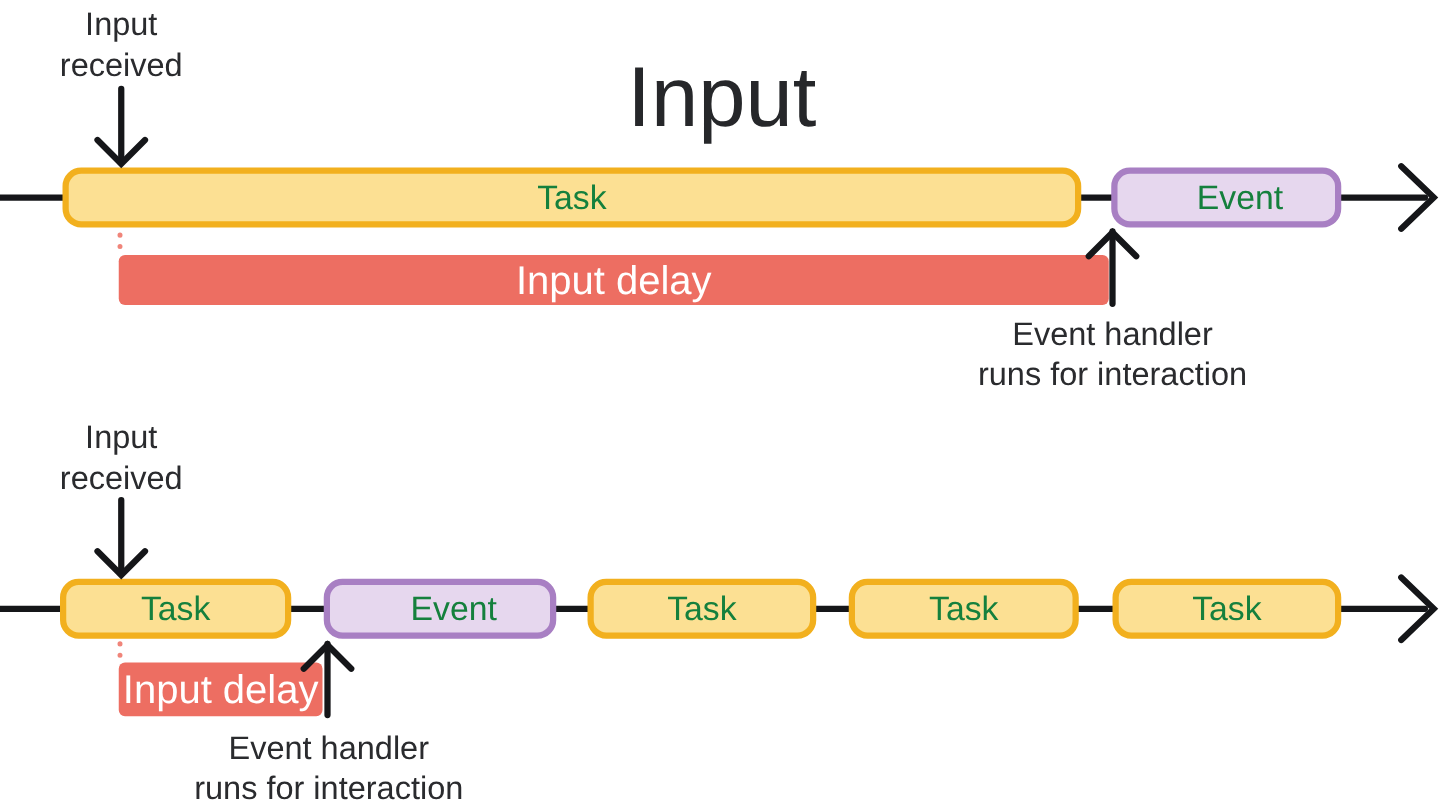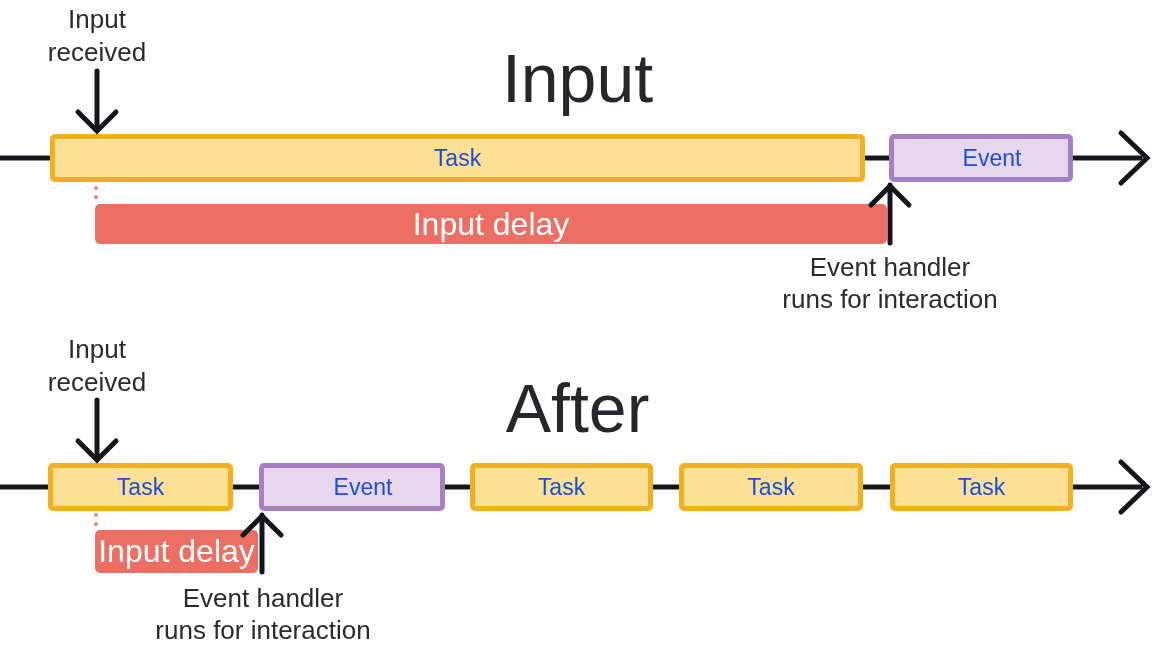--- a/index.html
+++ b/index.html
@@ -10,21 +10,21 @@
   }
   svg.layer{position:absolute;left:0;top:0;width:1155px;height:647px;pointer-events:none;}
   svg.layer.under{z-index:0;}
   svg.layer.over{z-index:3;}
   .ln{stroke:var(--line,#151619);stroke-width:5;fill:none;stroke-linecap:round;stroke-linejoin:miter;}
   .dot-ln{stroke:var(--delay-dot,#F0857A);stroke-width:4;fill:none;stroke-linecap:round;stroke-dasharray:0.1 9;}
 
   .bar{
     position:absolute;box-sizing:border-box;z-index:1;
     display:flex;align-items:center;justify-content:center;
-    font-size:23px;color:#1d4ed8;border-radius:5px;white-space:nowrap;
+    font-size:27px;color:#15803d;border-radius:15px;white-space:nowrap;
   }
   .bar.yellow{background:var(--task-fill,#FCE093);border:5px solid var(--task-border,#F2B01E);}
   .bar.purple{background:var(--event-fill,#E6D7EE);border:5px solid var(--event-border,#A87FC3);padding-left:22px;}
   .bar.red{background:var(--delay-fill,#ED6E62);color:var(--delay-text,#ffffff);font-size:32px;border-radius:5px;}
 
   .title{
     position:absolute;left:0;width:1155px;text-align:center;z-index:1;
     font-size:68px;line-height:68px;color:#26272a;
   }
   .note{
@@ -73,21 +73,20 @@
 
   <div class="bar yellow" id="before-task-bar">Task</div>
   <div class="bar purple" id="before-event-bar">Event</div>
   <div class="bar red" id="before-delay-bar">Input delay</div>
 
   <div class="note" id="before-handler-note">
     <span>Event handler</span>
     <span>runs for interaction</span>
   </div>
 
-  <div class="title" id="after-title">After</div>
 
   <div class="note" id="after-input-note">
     <span>Input</span>
     <span>received</span>
   </div>
 
   <div class="bar yellow" id="after-seg-0">Task</div>
   <div class="bar purple" id="after-seg-1">Event</div>
   <div class="bar yellow" id="after-seg-2">Task</div>
   <div class="bar yellow" id="after-seg-3">Task</div>

